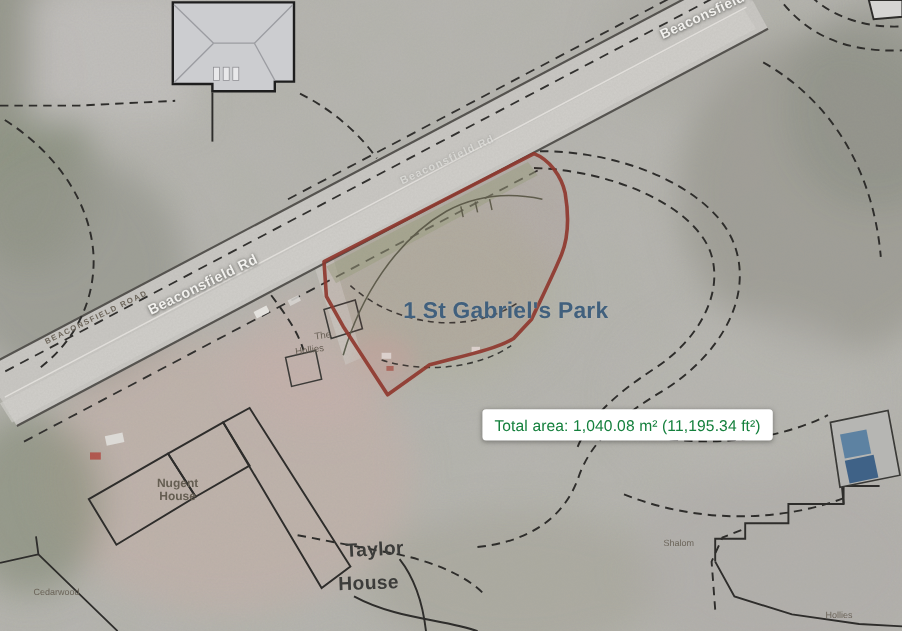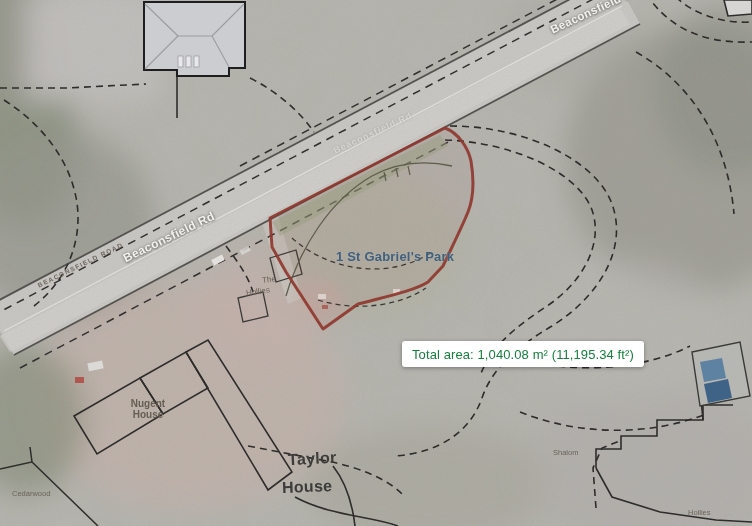--- a/index.html
+++ b/index.html
@@ -8,21 +8,21 @@
     font-family:"Liberation Sans", sans-serif;
     background:#b7b5b1;
   }
   #map-svg{position:absolute;left:0;top:0;}
   .lbl{position:absolute;white-space:nowrap;pointer-events:none;}
   .road-label{color:#f2f1ee;font-weight:700;letter-spacing:.4px;
     text-shadow:0 0 3px rgba(110,110,105,.95),0 1px 2px rgba(100,100,95,.7);}
   .road-caps{color:#6e675c;font-weight:700;font-size:6.5px;letter-spacing:1.3px;}
   .road-faint{color:rgba(245,245,242,.55);font-weight:700;font-size:9px;letter-spacing:1px;
     text-shadow:0 0 2px rgba(120,120,115,.5);}
-  .parcel-label{color:#41607d;font-weight:700;font-size:13px;letter-spacing:.2px;
+  .parcel-label{color:#41607d;font-weight:700;font-size:19px;letter-spacing:.2px;
     text-shadow:0 0 2px rgba(190,190,185,.6);}
   .small-gray{color:#675f54;font-size:8px;font-weight:400;}
   .tiny-gray{color:#6b6459;font-size:7.5px;}
   .big-place{color:#3c3c3a;font-size:16px;font-weight:700;letter-spacing:.3px;}
   .nugent{color:#655e52;font-size:10px;line-height:11px;text-align:center;font-weight:700;}
   .tooltip{
     position:absolute;left:402px;top:341px;height:26px;
     background:#ffffff;border-radius:3px;box-shadow:0 1px 4px rgba(0,0,0,.35);
     display:flex;align-items:center;padding:0 10px;
     font-size:13px;color:#15803d;letter-spacing:.1px;
@@ -199,21 +199,21 @@
   <div class="lbl small-gray" style="left:246px;top:287px;transform:rotate(-8deg);">Hollies</div>
 
   <div class="lbl nugent" style="left:118px;top:398px;width:60px;">
     <div>Nugent</div>
     <div>House</div>
   </div>
 
   <div class="lbl big-place" style="left:288px;top:450px;transform:rotate(-3deg);">Taylor</div>
   <div class="lbl big-place" style="left:282px;top:478px;transform:rotate(-2deg);">House</div>
 
-  <div class="lbl tiny-gray" style="left:12px;top:489px;">Cedarwood</div>
+  <div class="lbl tiny-gray" style="left:28px;top:489px;">Cedarwood</div>
 
   <div class="lbl tiny-gray" style="left:553px;top:448px;">Shalom</div>
 
   <div class="lbl tiny-gray" style="left:688px;top:508px;">Hollies</div>
 
   <div class="tooltip">
     <span>Total area: 1,040.08 m² (11,195.34 ft²)</span>
   </div>
 
 </div>

